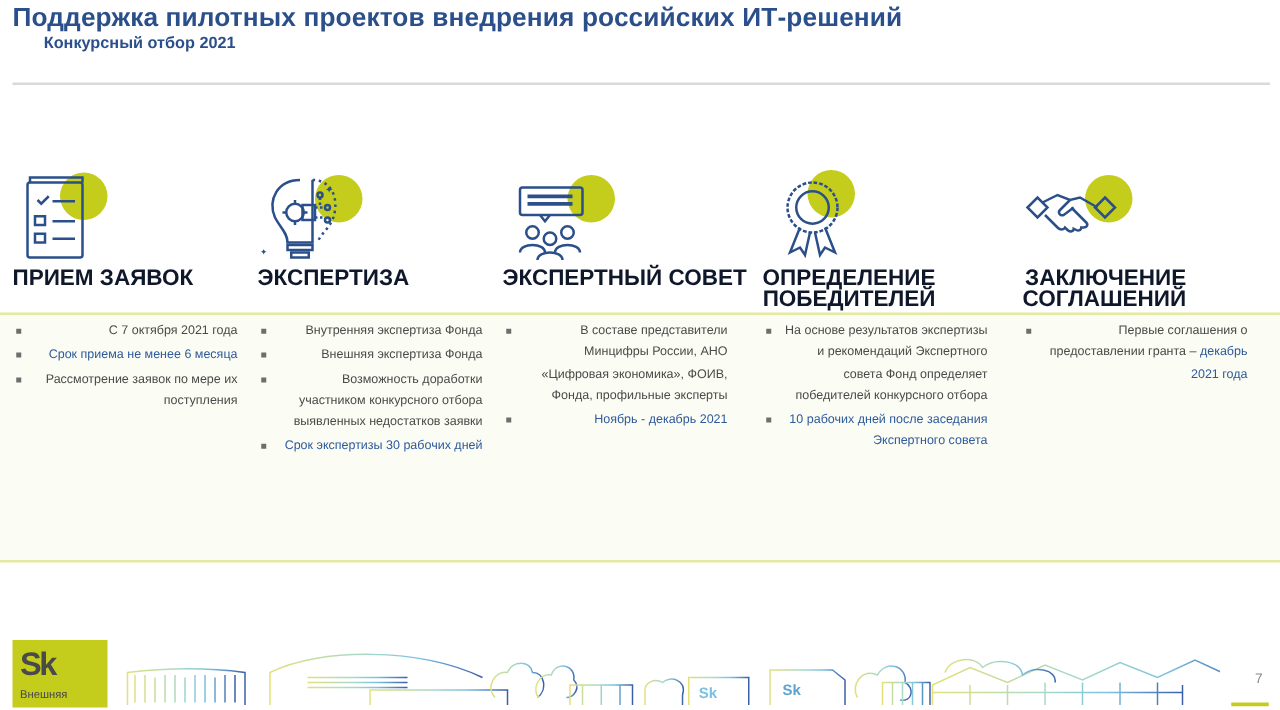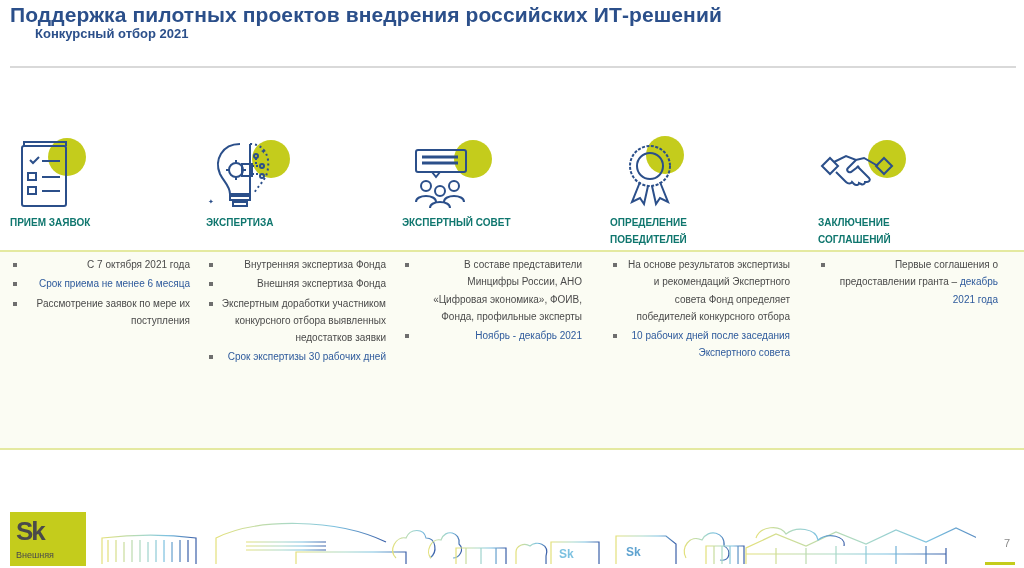--- a/index.html
+++ b/index.html
@@ -5,21 +5,21 @@
   html,body{margin:0;padding:0;}
   body{width:1024px;height:568px;background:#ffffff;position:relative;overflow:hidden;font-family:"Liberation Sans",sans-serif;}
   .title{position:absolute;left:10px;top:3px;font-size:21px;font-weight:bold;color:#2b4f8a;letter-spacing:0.1px;}
   .subtitle{position:absolute;left:10px;top:26px;font-size:13px;font-weight:bold;color:#2b4f8a;padding-left:25px;}
   .topline{position:absolute;left:10px;top:66px;width:1006px;height:2px;background:#d9d9d9;}
   .band{position:absolute;left:0;top:250px;width:1024px;height:196px;background:#fbfcf3;border-top:2px solid #e4e9a0;border-bottom:2px solid #e4e9a0;}
   .col{position:absolute;top:130px;width:200px;}
   .icon-wrap{position:relative;width:90px;height:80px;}
   .dot{position:absolute;width:38px;height:38px;border-radius:50%;background:#c4cc1c;}
   .icon-wrap svg{position:absolute;left:0;top:0;}
-  .col-title{position:absolute;top:84px;left:0;font-size:10px;font-weight:bold;color:#0f766e;line-height:17px;white-space:pre-line;}
+  .col-title{position:absolute;top:84px;left:0;font-size:18px;font-weight:bold;color:#0f172a;line-height:17px;white-space:pre-line;text-align:right;}
   ul.items{position:absolute;top:126px;left:0;margin:0;padding:0;list-style:none;width:180px;}
   ul.items li{position:relative;padding-left:14px;font-size:10px;line-height:17.3px;color:#4a4a4a;margin-bottom:2px;text-align:right;}
   ul.items li::before{content:"";position:absolute;left:3px;top:7px;width:4px;height:4px;background:#6e6e6e;}
   ul.items li.hl{color:#2e5a9c;}
   .logo{position:absolute;left:10px;top:512px;width:76px;height:54px;background:#c4cc1c;}
   .logo .sk{position:absolute;left:6px;top:4px;font-size:26px;font-weight:bold;color:#4a4a4a;letter-spacing:-2px;}
   .logo .name{position:absolute;left:6px;top:38px;font-size:9px;color:#4a4a4a;}
   .skyline{position:absolute;left:96px;top:508px;width:880px;height:58px;}
   .pagenum{position:absolute;left:1004px;top:537px;font-size:11px;color:#8a8a8a;}
   .pageline{position:absolute;left:985px;top:562px;width:30px;height:3px;background:#c4cc1c;}
@@ -75,21 +75,21 @@
         <path d="M44 14 C60 14 66 30 60 46 C56 54 50 58 48 64" stroke-dasharray="2 3"></path>
       </g>
       <text x="54" y="24" font-size="8" fill="#2b4f8a">✦</text>
       <text x="2" y="74" font-size="7" fill="#2b4f8a">✦</text>
     </svg>
   </div>
   <div class="col-title">ЭКСПЕРТИЗА</div>
   <ul class="items">
     <li>Внутренняя экспертиза Фонда</li>
     <li>Внешняя экспертиза Фонда</li>
-    <li>Экспертным доработки участником конкурсного отбора выявленных недостатков заявки</li>
+    <li>Возможность доработки участником конкурсного отбора выявленных недостатков заявки</li>
     <li class="hl">Срок экспертизы 30 рабочих дней</li>
   </ul>
 </div>
 
 <div class="col" style="left:402px;">
   <div class="icon-wrap">
     <div class="dot" style="left:52px;top:10px;"></div>
     <svg width="90" height="80" viewBox="0 0 90 80">
       <g fill="none" stroke="#2b4f8a" stroke-width="2">
         <rect x="14" y="20" width="50" height="22" rx="2"></rect>

